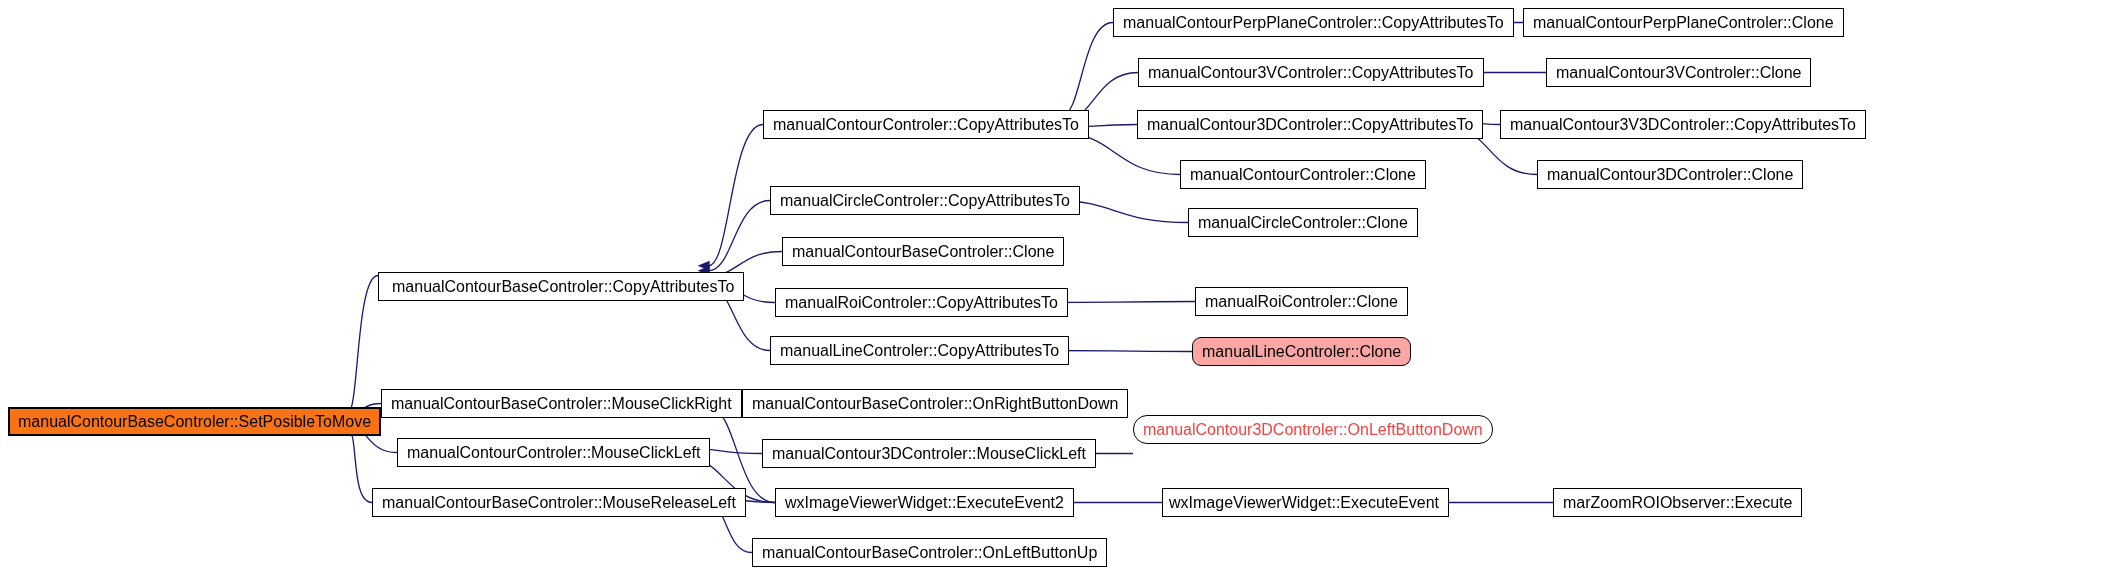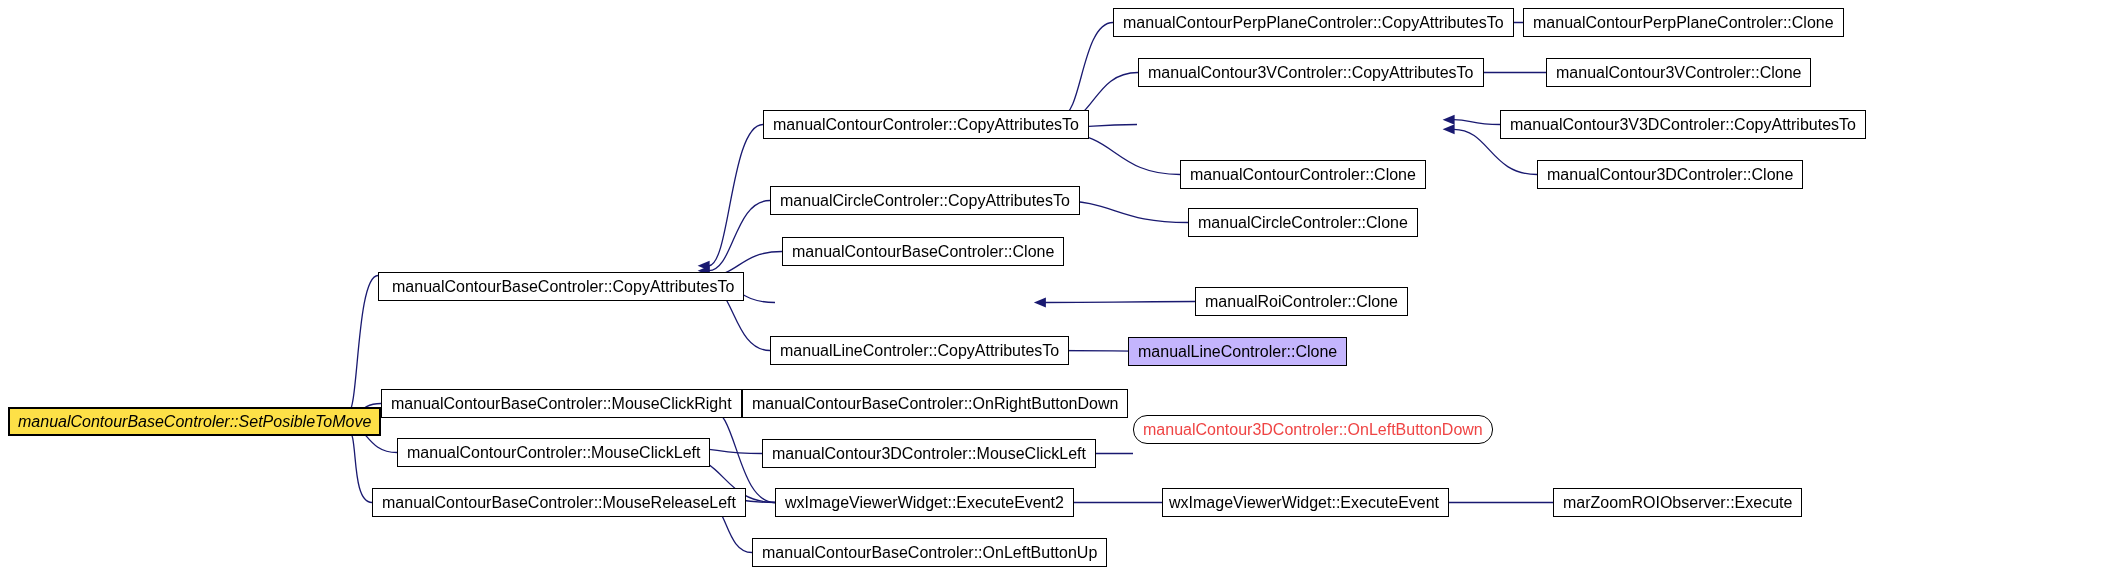--- a/index.html
+++ b/index.html
@@ -113,39 +113,41 @@
       <path d="M 1858 124.5 C 1836 124.5, 1844.71875 124.5, 1833.71875 124.5" class="edge-line" stroke="#191970"></path>
       <polygon points="1822.71875,124.5 1834.71875,119.5 1834.71875,129.5" fill="#191970"></polygon>
       <path d="M 1133 453.5 C 1094.84375 453.5, 1094.84375 453.5, 1067.6875 453.5" class="edge-line" stroke="#191970"></path>
       <polygon points="1056.6875,453.5 1068.6875,448.5 1068.6875,458.5" fill="#191970"></polygon>
       <path d="M 1162 502.5 C 1100.546875 502.5, 1100.546875 502.5, 1050.09375 502.5" class="edge-line" stroke="#191970"></path>
       <polygon points="1039.09375,502.5 1051.09375,497.5 1051.09375,507.5" fill="#191970"></polygon>
       <path d="M 1553 502.5 C 1485.65625 502.5, 1485.65625 502.5, 1429.3125 502.5" class="edge-line" stroke="#191970"></path>
       <polygon points="1418.3125,502.5 1430.3125,497.5 1430.3125,507.5" fill="#191970"></polygon>
     </svg>
   <div id="nodes">
-      <div class="node highlight" style="left: 8px; top: 407px; background: #fde047; border-color: rgb(0, 0, 0); color: rgb(0, 0, 0); font-style: italic;">manualContourBaseControler::SetPosibleToMove</div>
+      <div class="node highlight" style="left: 8px; top: 407px; background: #f97316; border-color: rgb(0, 0, 0); color: rgb(0, 0, 0);">manualContourBaseControler::SetPosibleToMove</div>
       <div class="node" style="left: 378px; top: 272px; background: rgb(255, 255, 255); border-color: rgb(0, 0, 0); color: rgb(0, 0, 0); padding-left: 13px;">manualContourBaseControler::CopyAttributesTo</div>
       <div class="node" style="left: 381px; top: 389px; background: rgb(255, 255, 255); border-color: rgb(0, 0, 0); color: rgb(0, 0, 0);">manualContourBaseControler::MouseClickRight</div>
       <div class="node" style="left: 397px; top: 438px; background: rgb(255, 255, 255); border-color: rgb(0, 0, 0); color: rgb(0, 0, 0);">manualContourControler::MouseClickLeft</div>
       <div class="node" style="left: 372px; top: 488px; background: rgb(255, 255, 255); border-color: rgb(0, 0, 0); color: rgb(0, 0, 0);">manualContourBaseControler::MouseReleaseLeft</div>
       <div class="node" style="left: 763px; top: 110px; background: rgb(255, 255, 255); border-color: rgb(0, 0, 0); color: rgb(0, 0, 0);">manualContourControler::CopyAttributesTo</div>
       <div class="node" style="left: 770px; top: 186px; background: rgb(255, 255, 255); border-color: rgb(0, 0, 0); color: rgb(0, 0, 0);">manualCircleControler::CopyAttributesTo</div>
       <div class="node" style="left: 782px; top: 237px; background: rgb(255, 255, 255); border-color: rgb(0, 0, 0); color: rgb(0, 0, 0);">manualContourBaseControler::Clone</div>
+      <div class="node" style="left: 775px; top: 288px; background: rgb(255, 255, 255); border-color: rgb(0, 0, 0); color: rgb(0, 0, 0);">manualRoiControler::CopyAttributesTo</div>
       <div class="node" style="left: 770px; top: 336px; background: rgb(255, 255, 255); border-color: rgb(0, 0, 0); color: rgb(0, 0, 0);">manualLineControler::CopyAttributesTo</div>
       <div class="node" style="left: 742px; top: 389px; background: rgb(255, 255, 255); border-color: rgb(0, 0, 0); color: rgb(0, 0, 0);">manualContourBaseControler::OnRightButtonDown</div>
       <div class="node" style="left: 762px; top: 439px; background: rgb(255, 255, 255); border-color: rgb(0, 0, 0); color: rgb(0, 0, 0);">manualContour3DControler::MouseClickLeft</div>
       <div class="node" style="left: 775px; top: 488px; background: rgb(255, 255, 255); border-color: rgb(0, 0, 0); color: rgb(0, 0, 0);">wxImageViewerWidget::ExecuteEvent2</div>
       <div class="node" style="left: 752px; top: 538px; background: rgb(255, 255, 255); border-color: rgb(0, 0, 0); color: rgb(0, 0, 0);">manualContourBaseControler::OnLeftButtonUp</div>
       <div class="node" style="left: 1113px; top: 8px; background: rgb(255, 255, 255); border-color: rgb(0, 0, 0); color: rgb(0, 0, 0);">manualContourPerpPlaneControler::CopyAttributesTo</div>
       <div class="node" style="left: 1138px; top: 58px; background: rgb(255, 255, 255); border-color: rgb(0, 0, 0); color: rgb(0, 0, 0);">manualContour3VControler::CopyAttributesTo</div>
+      <div class="node" style="left: 1137px; top: 110px; background: rgb(255, 255, 255); border-color: rgb(0, 0, 0); color: rgb(0, 0, 0);">manualContour3DControler::CopyAttributesTo</div>
       <div class="node" style="left: 1180px; top: 160px; background: rgb(255, 255, 255); border-color: rgb(0, 0, 0); color: rgb(0, 0, 0);">manualContourControler::Clone</div>
       <div class="node" style="left: 1188px; top: 208px; background: rgb(255, 255, 255); border-color: rgb(0, 0, 0); color: rgb(0, 0, 0);">manualCircleControler::Clone</div>
       <div class="node" style="left: 1195px; top: 287px; background: rgb(255, 255, 255); border-color: rgb(0, 0, 0); color: rgb(0, 0, 0);">manualRoiControler::Clone</div>
-      <div class="node" style="left: 1128px; top: 337px; background: #c4b5fd; border-color: rgb(0, 0, 0); color: rgb(0, 0, 0);">manualLineControler::Clone</div>
+      <div class="node" style="left: 1192px; top: 337px; background: #fca5a5; border-color: rgb(0, 0, 0); color: rgb(0, 0, 0); border-radius: 9px;">manualLineControler::Clone</div>
       <div class="node" style="left: 1133px; top: 415px; background: rgb(255, 255, 255); border-color: rgb(0, 0, 0); color: #ef4444; border-radius: 14px;">manualContour3DControler::OnLeftButtonDown</div>
       <div class="node" style="left: 1162px; top: 488px; background: rgb(255, 255, 255); border-color: rgb(0, 0, 0); color: rgb(0, 0, 0); padding-left: 6px;">wxImageViewerWidget::ExecuteEvent</div>
       <div class="node" style="left: 1523px; top: 8px; background: rgb(255, 255, 255); border-color: rgb(0, 0, 0); color: rgb(0, 0, 0);">manualContourPerpPlaneControler::Clone</div>
       <div class="node" style="left: 1546px; top: 58px; background: rgb(255, 255, 255); border-color: rgb(0, 0, 0); color: rgb(0, 0, 0);">manualContour3VControler::Clone</div>
       <div class="node" style="left: 1500px; top: 110px; background: rgb(255, 255, 255); border-color: rgb(0, 0, 0); color: rgb(0, 0, 0);">manualContour3V3DControler::CopyAttributesTo</div>
       <div class="node" style="left: 1537px; top: 160px; background: rgb(255, 255, 255); border-color: rgb(0, 0, 0); color: rgb(0, 0, 0);">manualContour3DControler::Clone</div>
       <div class="node" style="left: 1553px; top: 488px; background: rgb(255, 255, 255); border-color: rgb(0, 0, 0); color: rgb(0, 0, 0);">marZoomROIObserver::Execute</div>
     </div>
 </div>
 

